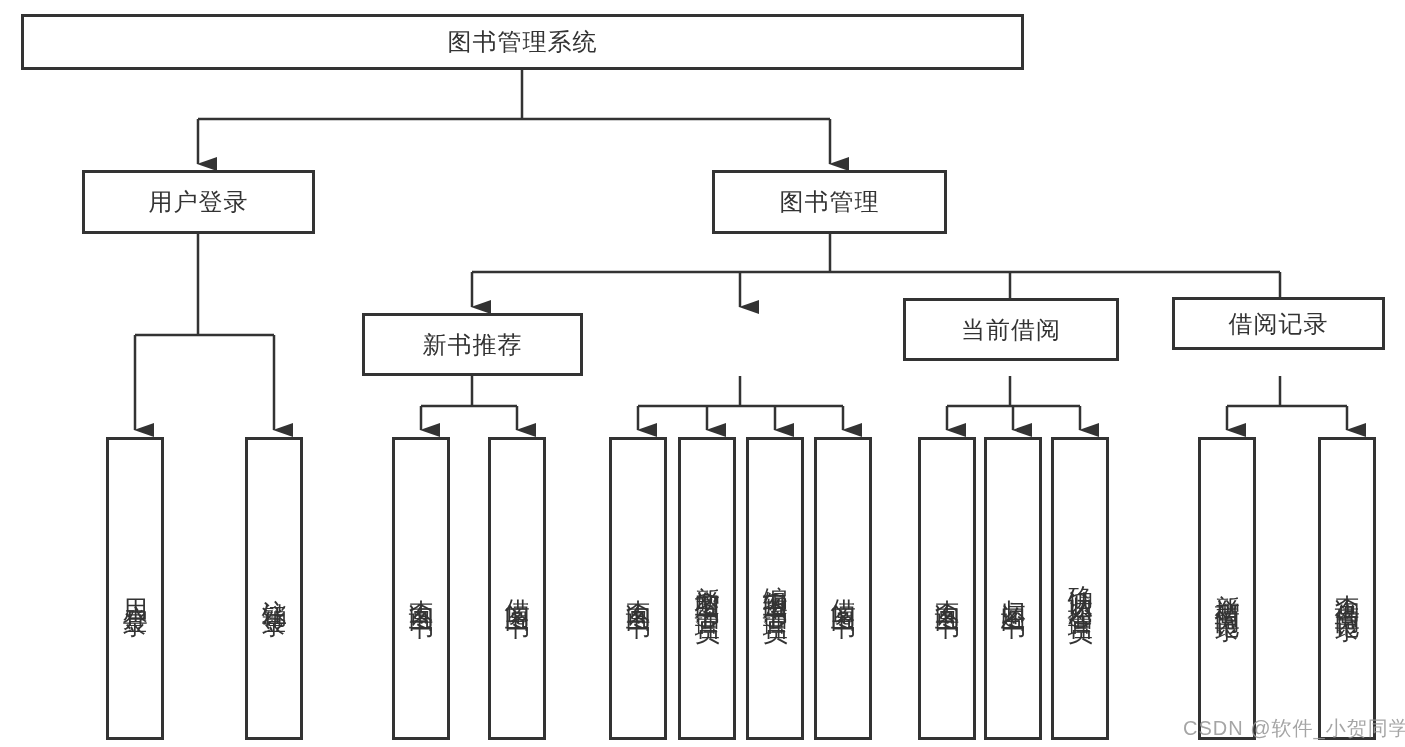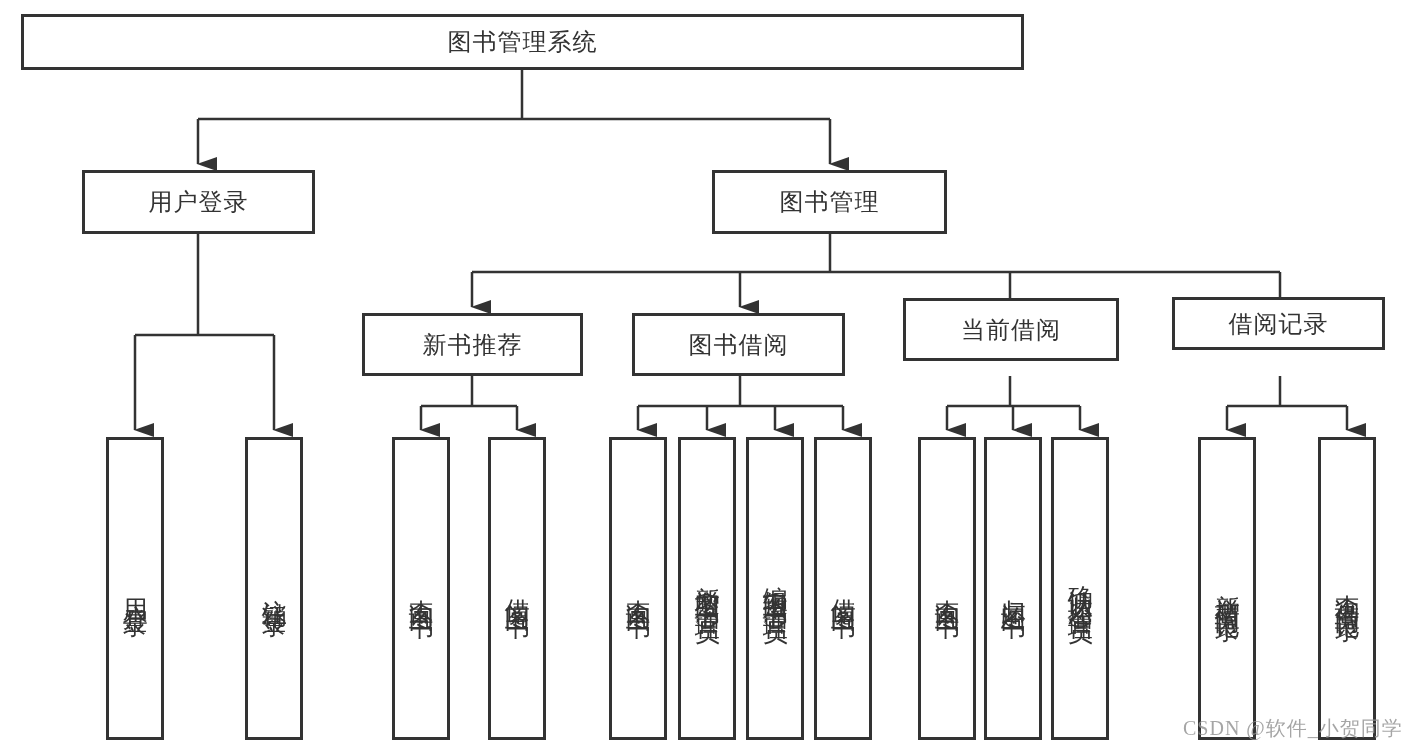--- a/index.html
+++ b/index.html
@@ -1,20 +1,20 @@
 <!DOCTYPE html>
 <html><head>
 <meta charset="utf-8">
 <style>
   html,body { margin:0; padding:0; background:#ffffff; }
   .canvas {
     position:relative;
     width:1405px; height:747px;
     background:#ffffff;
-    font-family:Liberation Serif, serif;
+    font-family:Liberation Sans, sans-serif;
     color:#333333;
     overflow:hidden;
   }
   svg.connectors { position:absolute; left:0; top:0; z-index:1; }
   .box {
     position:absolute;
     box-sizing:border-box;
     border:3px solid #333333;
     background:#ffffff;
     display:flex;
@@ -95,23 +95,20 @@
   <div class="box" style="left:82px; top:170px; width:233px; height:64px;">
     <span>用户登录</span>
   </div>
   <div class="box" style="left:712px; top:170px; width:235px; height:64px;">
     <span>图书管理</span>
   </div>
 
   <div class="box" style="left:362px; top:313px; width:221px; height:63px;">
     <span>新书推荐</span>
   </div>
-  <div class="box" style="left:632px; top:313px; width:213px; height:63px;">
-    <span>图书借阅</span>
-  </div>
   <div class="box" style="left:903px; top:298px; width:216px; height:63px;">
     <span>当前借阅</span>
   </div>
   <div class="box" style="left:1172px; top:297px; width:213px; height:53px;">
     <span>借阅记录</span>
   </div>
 
   <div class="box leaf" style="left:106px; top:437px; width:58px; height:303px;">
     <span class="vtext">用户登录</span>
   </div>

